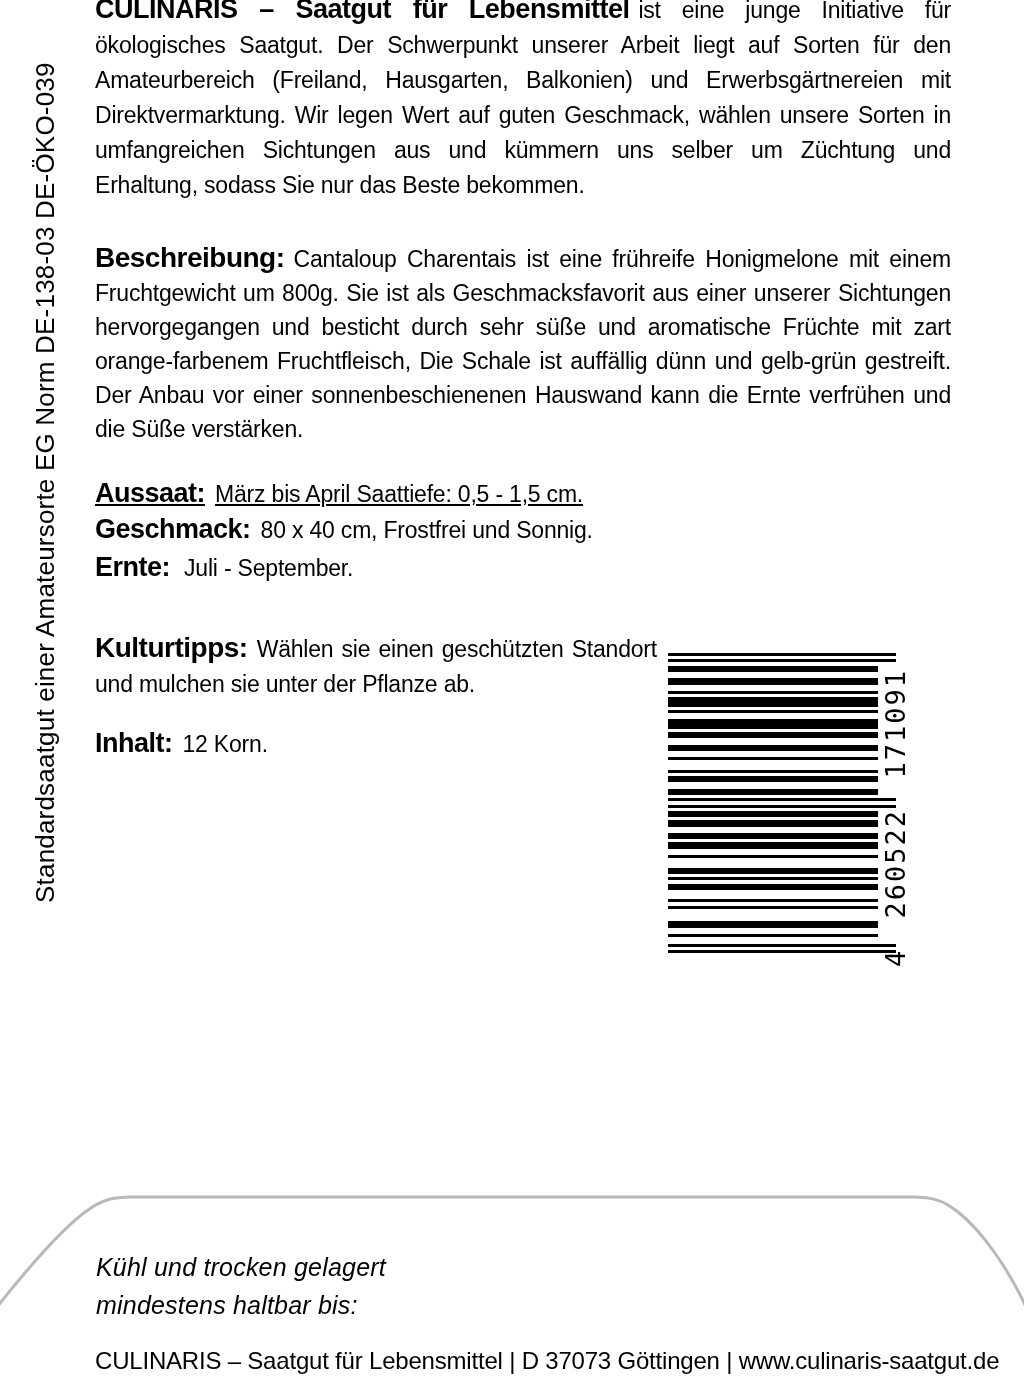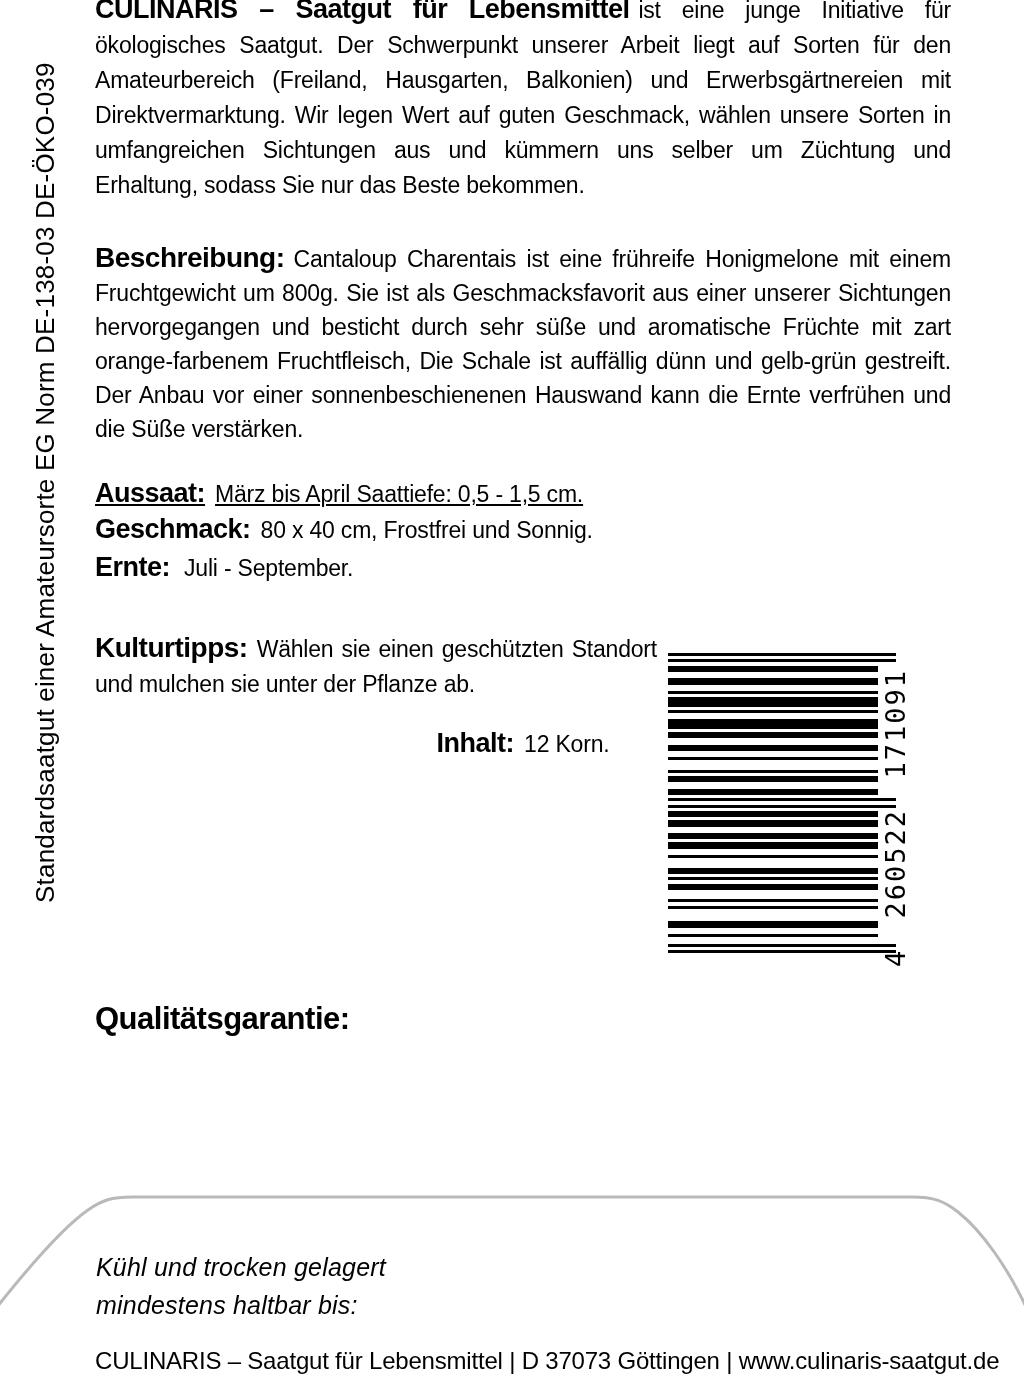--- a/index.html
+++ b/index.html
@@ -58,21 +58,21 @@
 </p>
 
 <p class="abs content line" style="top:552px;">
   <span class="h-line">Ernte:</span><span style="margin-left:4px">Juli - September.</span>
 </p>
 
 <p class="abs para" style="left:95px;top:630px;width:562px;line-height:35px;">
   <span class="h-inline">Kulturtipps:</span><span>Wählen sie einen geschützten Standort und mulchen sie unter der Pflanze ab.</span>
 </p>
 
-<p class="abs content line" style="top:728px;text-align:center;">
+<p class="abs content line" style="top:728px;">
   <span class="h-line">Inhalt:</span><span>12 Korn.</span>
 </p>
 
 <div class="abs" style="left:668px;top:653px;width:250px;height:300px;">
   <div style="position:absolute;left:0;top:0;width:228px;height:300px;">
       <div style="position: absolute; left: 0px; background: rgb(0, 0, 0); top: 296.84px; height: 3.16px; width: 228px;"></div>
       <div style="position: absolute; left: 0px; background: rgb(0, 0, 0); top: 290.53px; height: 3.16px; width: 228px;"></div>
       <div style="position: absolute; left: 0px; background: rgb(0, 0, 0); top: 281.05px; height: 3.16px; width: 210px;"></div>
       <div style="position: absolute; left: 0px; background: rgb(0, 0, 0); top: 268.42px; height: 6.32px; width: 210px;"></div>
       <div style="position: absolute; left: 0px; background: rgb(0, 0, 0); top: 252.63px; height: 3.16px; width: 210px;"></div>
@@ -99,19 +99,18 @@
       <div style="position: absolute; left: 0px; background: rgb(0, 0, 0); top: 37.89px; height: 3.16px; width: 210px;"></div>
       <div style="position: absolute; left: 0px; background: rgb(0, 0, 0); top: 25.26px; height: 6.32px; width: 210px;"></div>
       <div style="position: absolute; left: 0px; background: rgb(0, 0, 0); top: 12.63px; height: 6.32px; width: 210px;"></div>
       <div style="position: absolute; left: 0px; background: rgb(0, 0, 0); top: 6.32px; height: 3.16px; width: 228px;"></div>
       <div style="position: absolute; left: 0px; background: rgb(0, 0, 0); top: 0px; height: 3.16px; width: 228px;"></div>
     </div>
 </div>
 <div class="abs barcode-digits" style="left:728px;top:800px;width:340px;height:36px;">4 260522 171091</div>
 
 <div class="abs content" style="top:1001px;">
-  <p class="quality-head">Qualitätsgarantie:</p>
 </div>
 
 <p class="abs storage" style="left:96px;top:1212px;margin-top:36px;">Kühl und trocken gelagert
 mindestens haltbar bis:</p>
 
 <p class="abs content footer" style="top:1347px;">CULINARIS – Saatgut für Lebensmittel | D 37073 Göttingen | www.culinaris-saatgut.de</p>
 
 </body></html>

